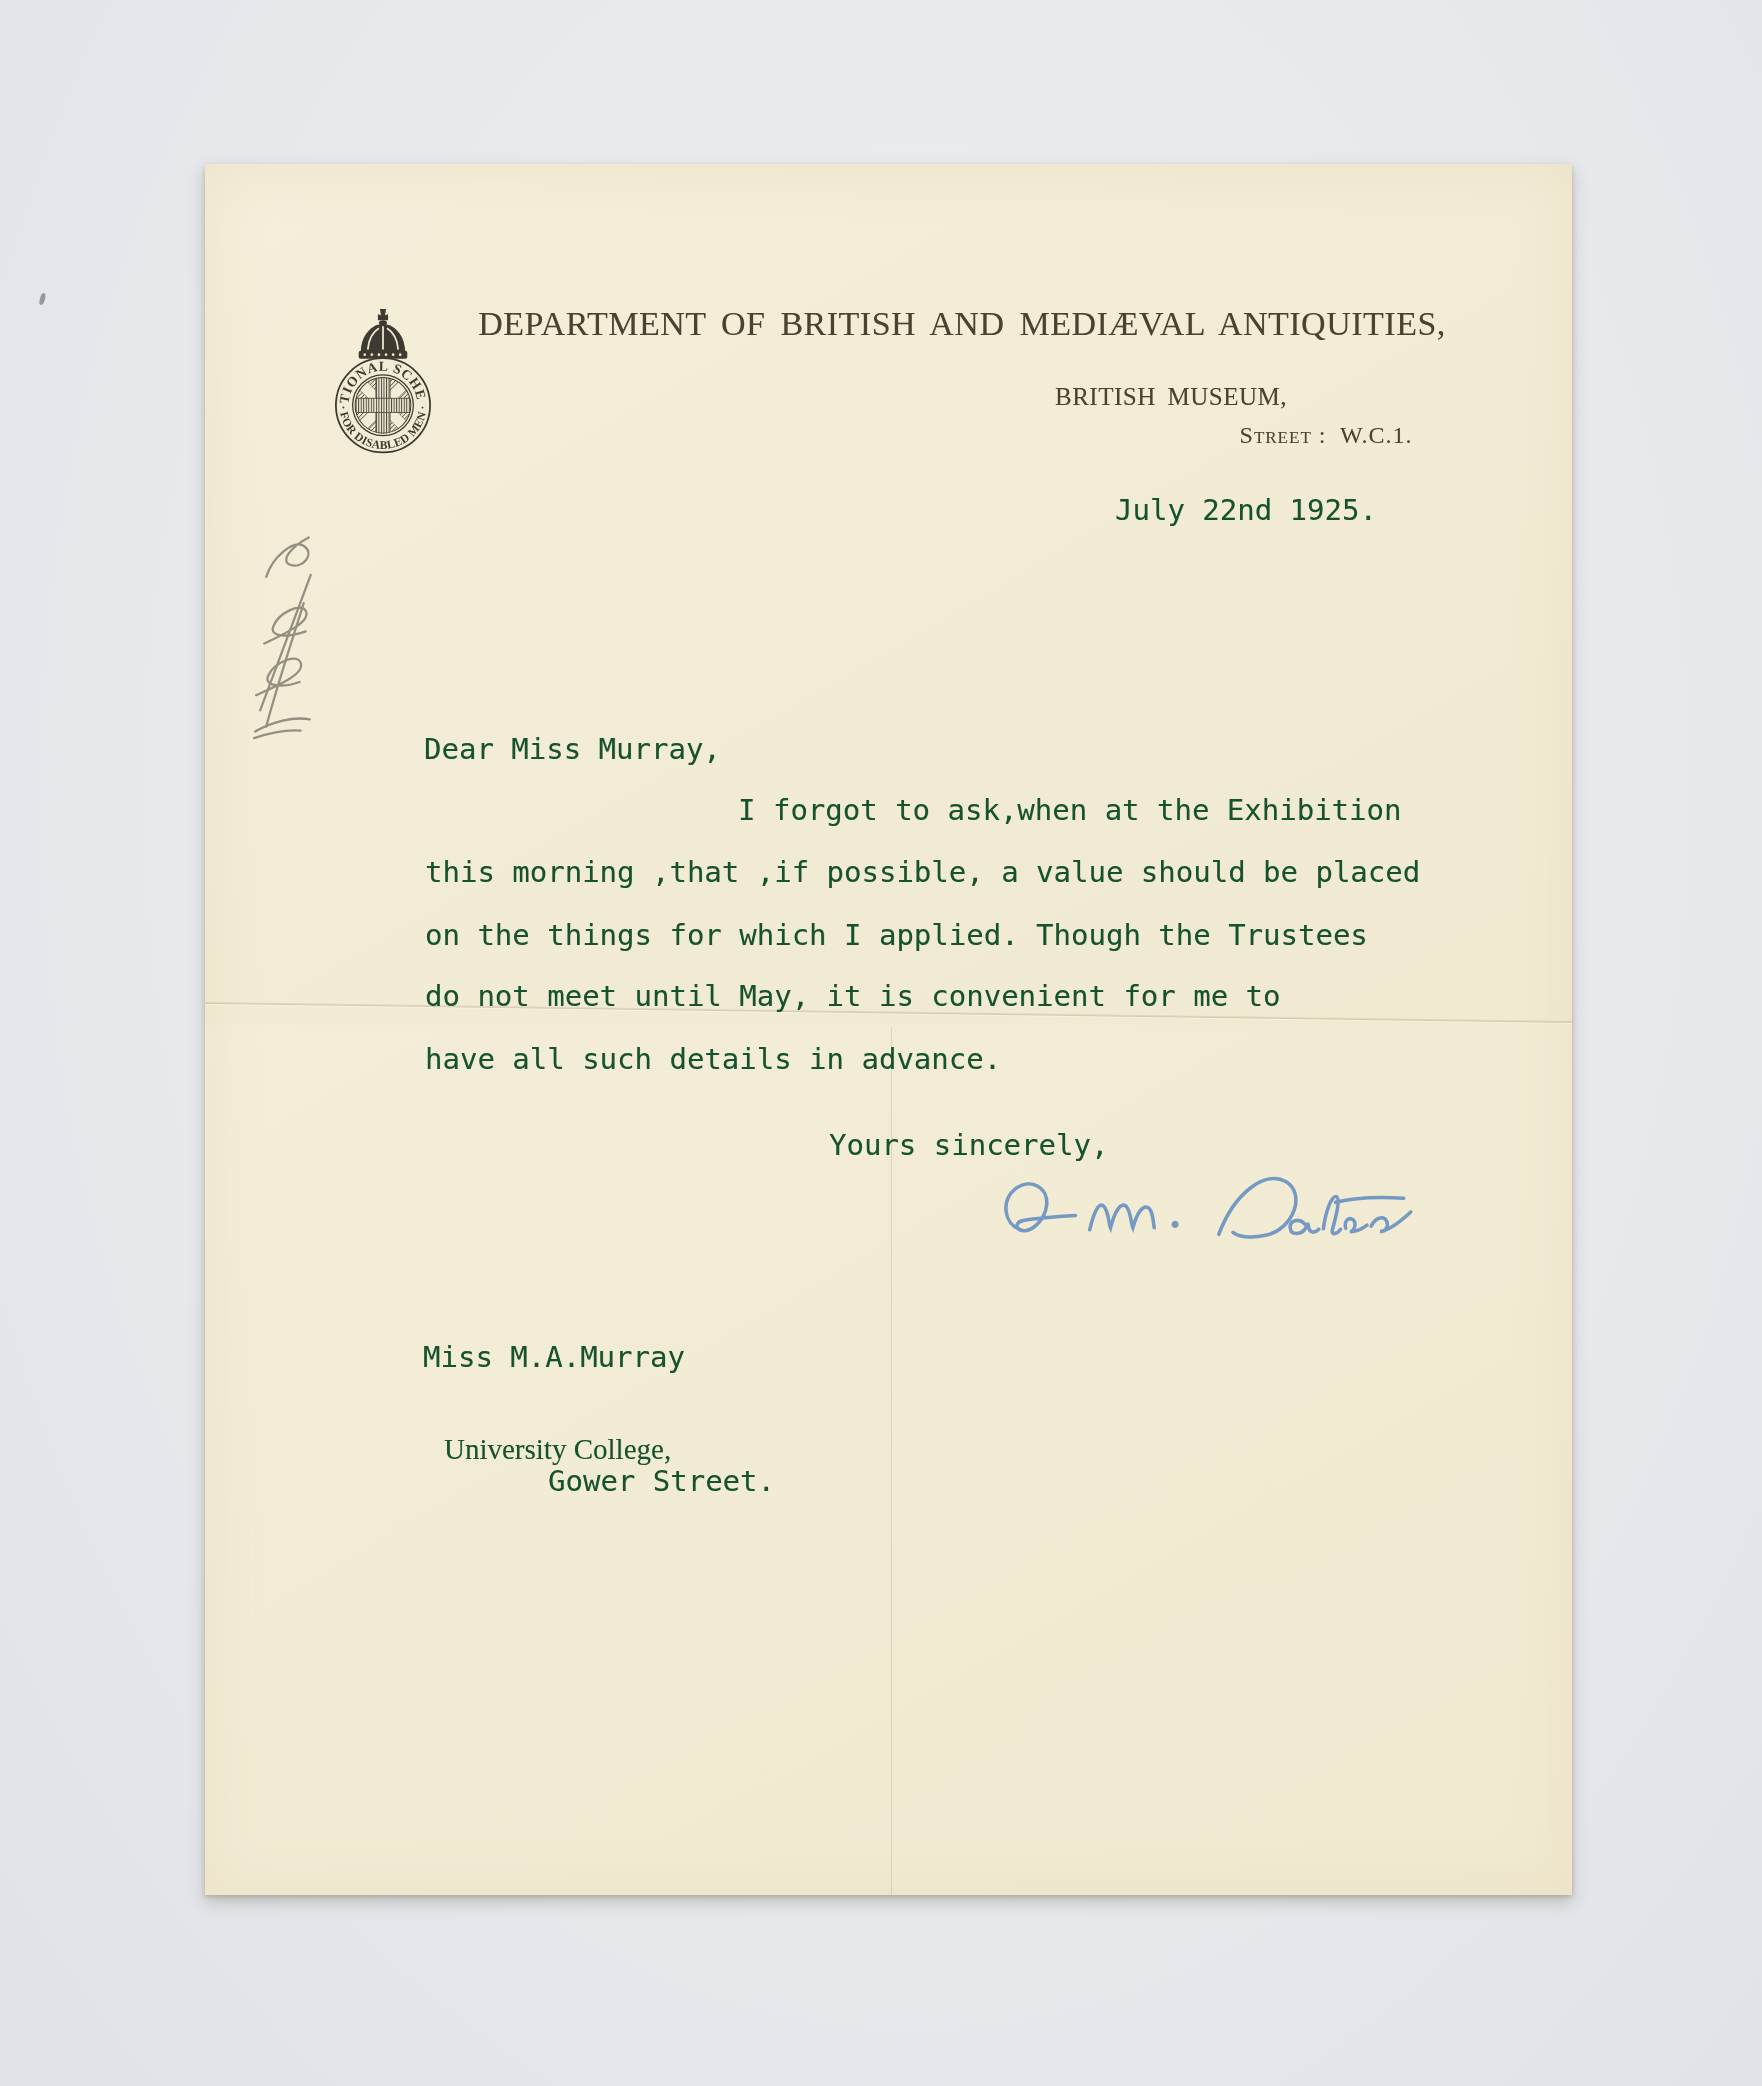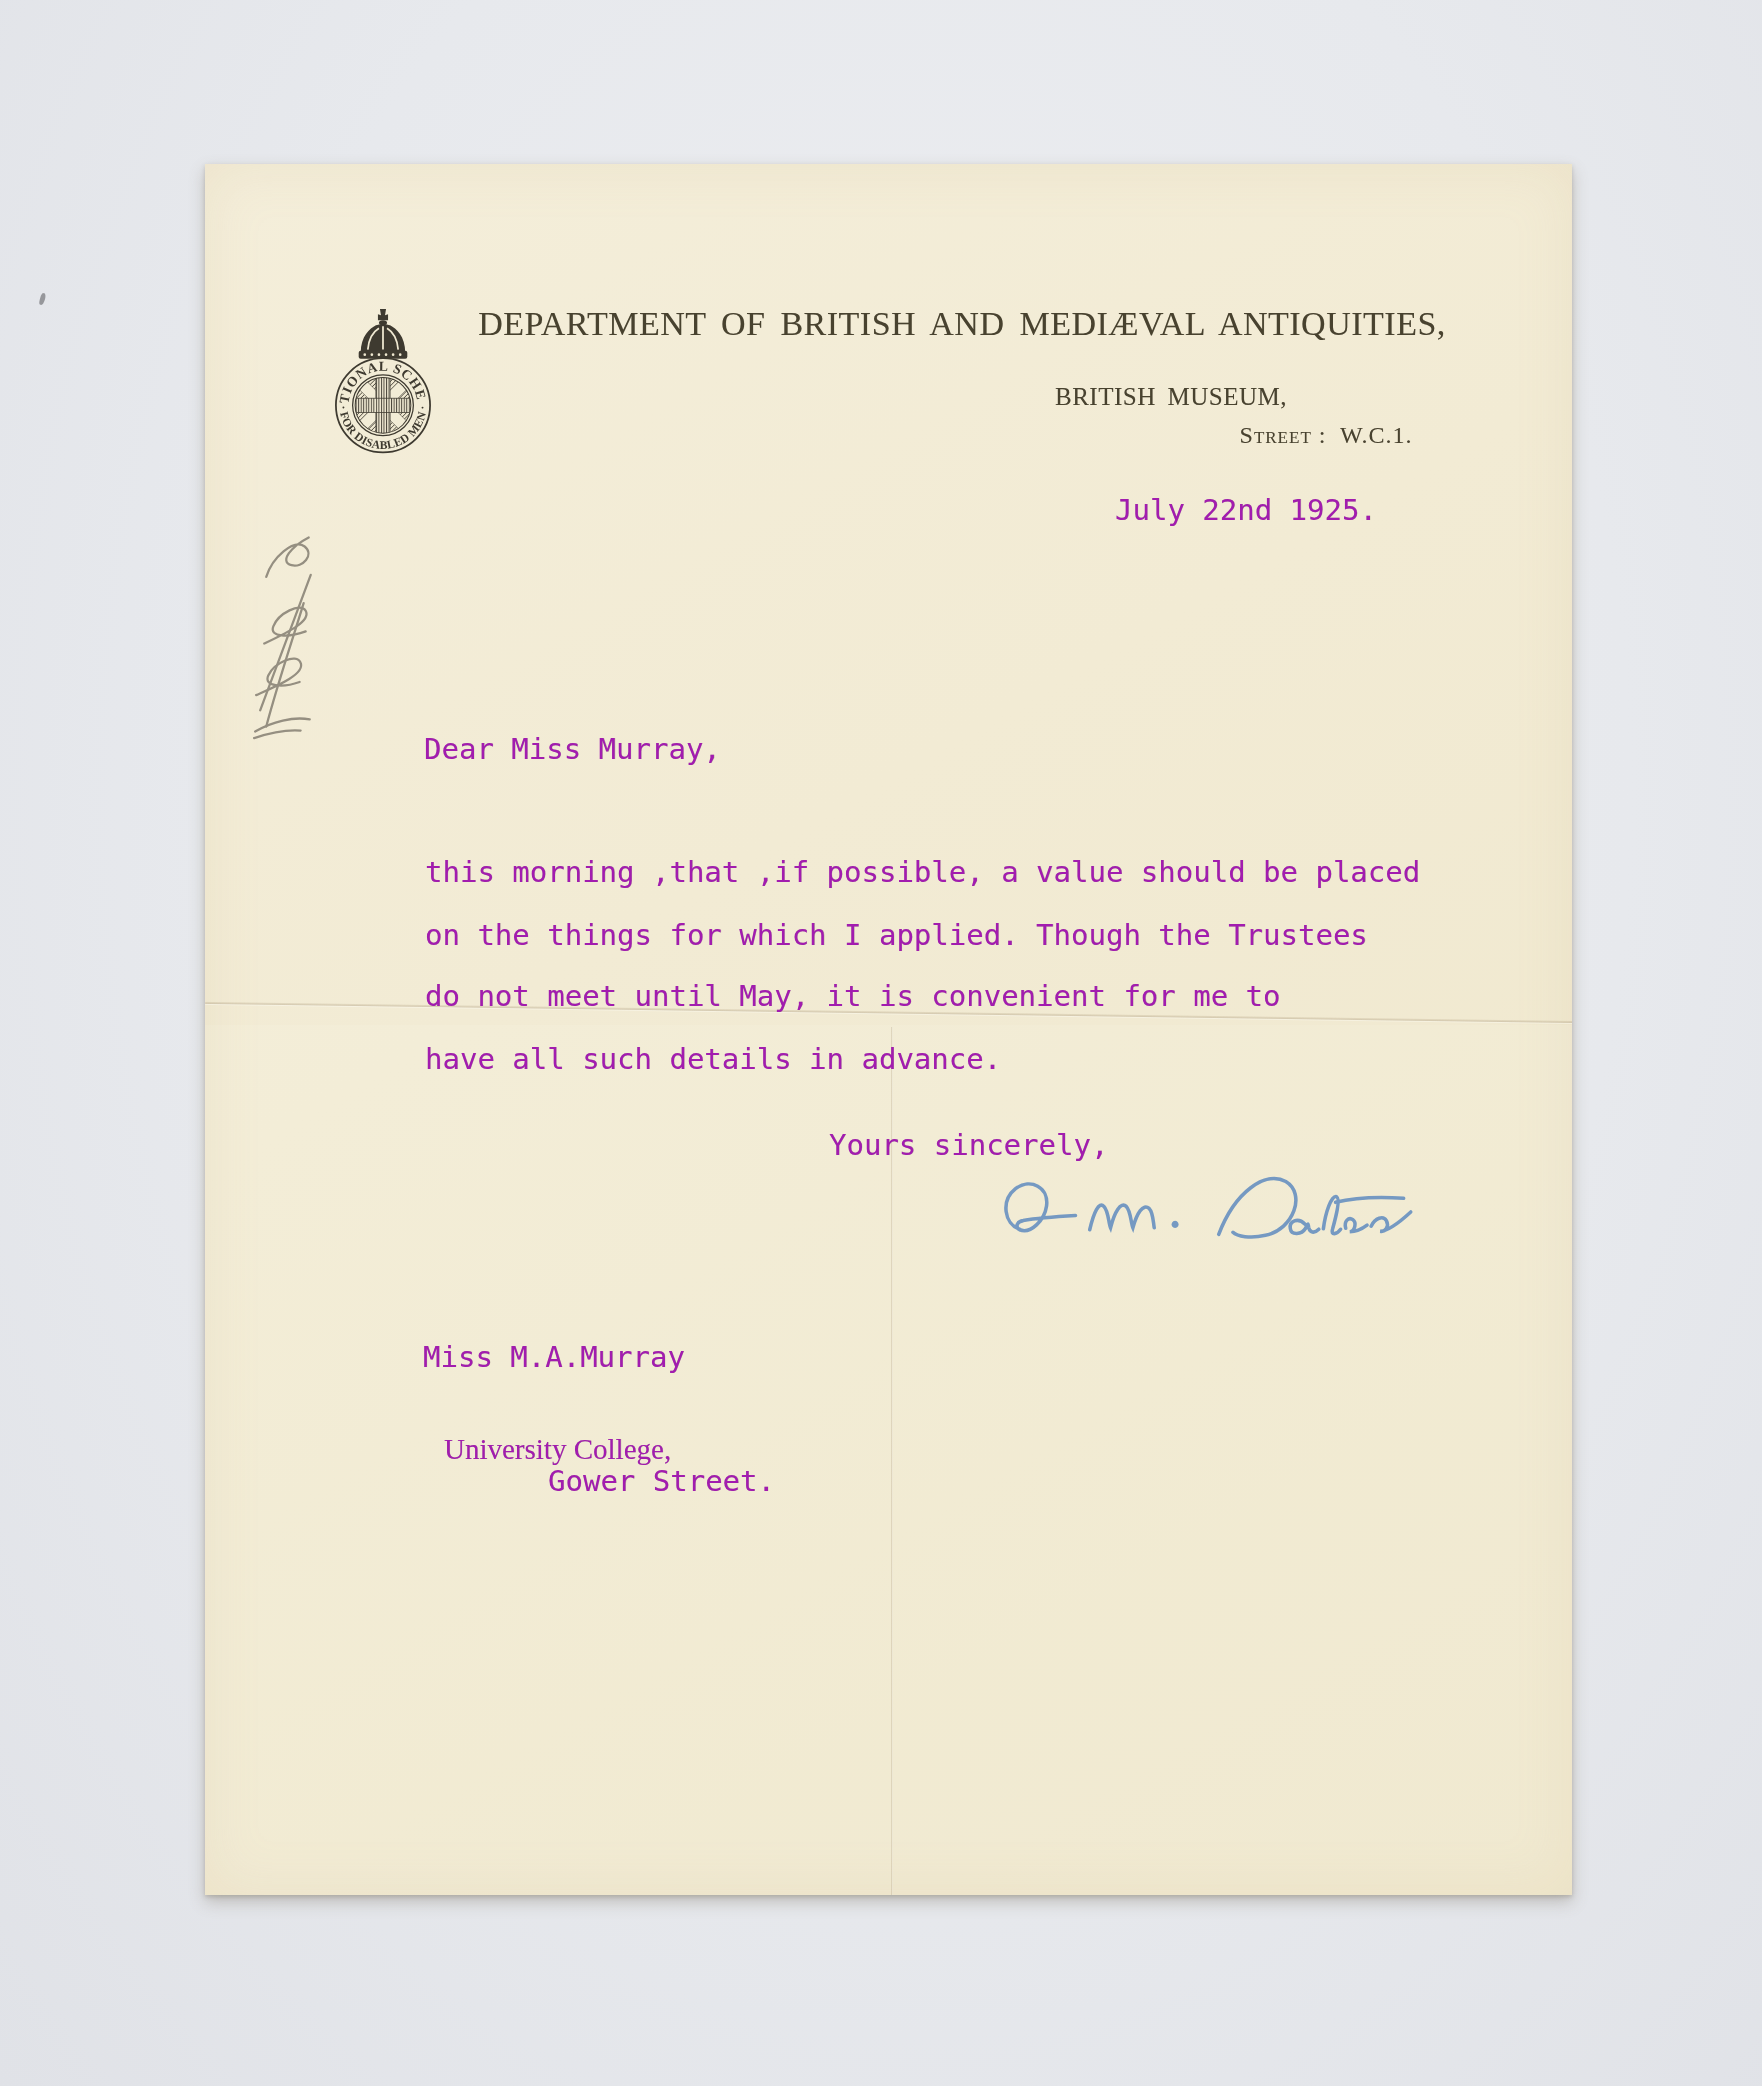--- a/index.html
+++ b/index.html
@@ -30,21 +30,21 @@
   }
   .crease-v{
     position:absolute; left:686px; top:863px; width:1.5px; height:868px;
     background:linear-gradient(to right, rgba(151,128,92,0.30), rgba(255,255,248,0.40));
     filter:blur(0.3px);
   }
   .typed{
     position:absolute;
     font-family:"DejaVu Sans Mono", "Liberation Mono", monospace;
     font-size:29px; line-height:1.1;
-    color:#a21caf; white-space:pre;
+    color:#14532d; white-space:pre;
     text-shadow:0.3px 0.3px 0 rgba(62,58,49,0.30);
   }
   .engraved{
     position:absolute;
     font-family:"Liberation Serif", "DejaVu Serif", serif;
     color:#48422f; white-space:pre;
     text-shadow:0.2px 0.2px 0 rgba(70,64,53,0.25);
   }
   .lh1{top:305px; left:962px; transform:translateX(-50%); font-size:34px; letter-spacing:0.5px; word-spacing:6px;}
   .lh2{top:363px; left:1171px; transform:translateX(-50%); font-size:25px; letter-spacing:0.5px; word-spacing:5px;margin-top:20px;}
@@ -157,20 +157,21 @@
 
   </div>
 
   <div class="engraved lh1">DEPARTMENT OF BRITISH AND MEDIÆVAL ANTIQUITIES,</div>
   <div class="engraved lh2">BRITISH MUSEUM,</div>
   <div class="engraved lh3">Street :  W.C.1.</div>
 
   <div class="typed date">July 22nd 1925.</div>
 
   <div class="typed" style="top:734px; left:424px;">Dear Miss Murray,</div>
+  <div class="typed" style="top:795px; left:738px;">I forgot to ask,when at the Exhibition</div>
   <div class="typed" style="top:857px; left:425px;text-align:center;">this morning ,that ,if possible, a value should be placed</div>
   <div class="typed" style="top:920px; left:425px;">on the things for which I applied. Though the Trustees</div>
   <div class="typed" style="top:981px; left:425px;">do not meet until May, it is convenient for me to</div>
   <div class="typed" style="top:1044px; left:425px;text-align:center;">have all such details in advance.</div>
   <div class="typed" style="top:1130px; left:829px;">Yours sincerely,</div>
 
   <div class="typed" style="top:1342px; left:423px;">Miss M.A.Murray</div>
   <div class="typed" style="top:1434px; left:444px;font-family:Liberation Serif, serif;">University College,</div>
   <div class="typed" style="top:1466px; left:501px;margin-left:47px;">Gower Street.</div>
 

